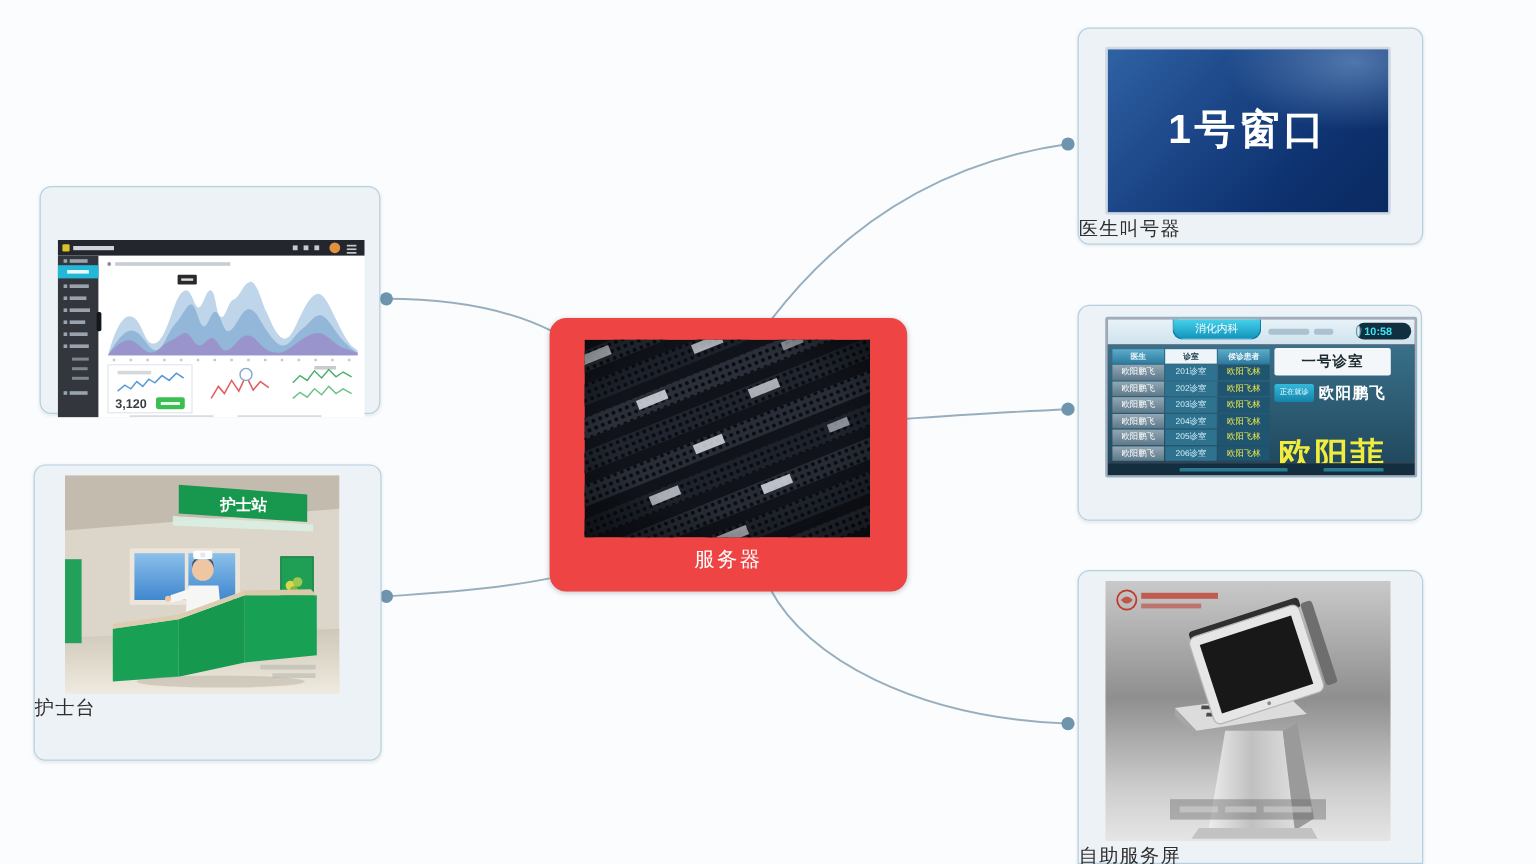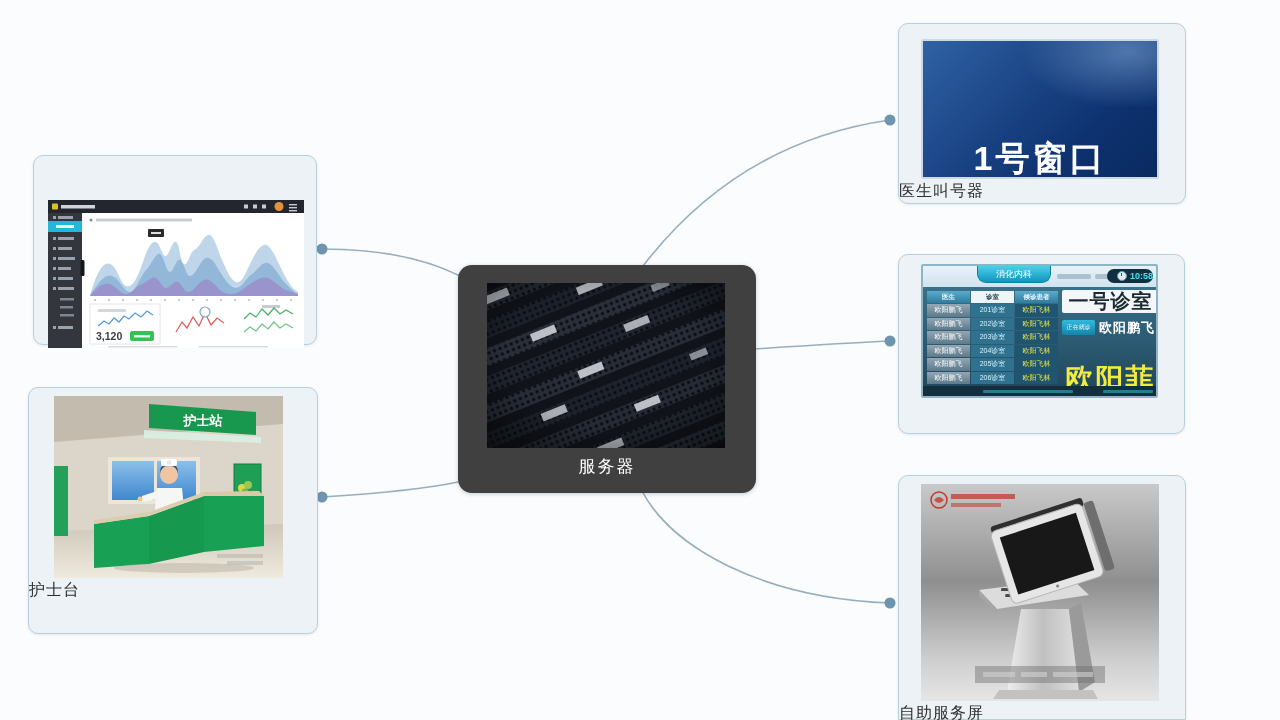--- a/index.html
+++ b/index.html
@@ -13,70 +13,70 @@
     box-shadow:0 1px 3px rgba(40,70,100,.10);box-sizing:border-box;
   }
   .card-label{
     position:absolute;left:0;right:0;text-align:left;
     font-size:16px;color:#2e2e2e;letter-spacing:1px;
   }
   .shot{position:absolute;overflow:hidden;}
   
   .server-node{
     position:absolute;left:458px;top:265px;width:298px;height:228px;
-    background:#404040;border-radius:14px;box-shadow:0 1px 4px rgba(30,60,90,.25);
+    background:#ef4444;border-radius:14px;box-shadow:0 1px 4px rgba(30,60,90,.25);
   }
   .server-node .shot{left:29px;top:18px;width:238px;height:165px;}
   .server-label{
     position:absolute;left:0;right:0;top:190px;text-align:center;
     color:#ffffff;font-size:17px;letter-spacing:2px;
   }
   
   .doctor-screen{
     position:absolute;left:22px;top:15px;width:238px;height:140px;
     border:2px solid #cdd9e4;box-sizing:border-box;border-radius:2px;
     background:
       radial-gradient(120% 110% at 88% 8%, rgba(130,170,215,.55) 0%, rgba(130,170,215,0) 38%),
       linear-gradient(135deg,#2f62a4 0%,#1c4687 38%,#0e3270 70%,#0a2a60 100%);
-    display:flex;flex-direction:column;align-items:center;justify-content:flex-end;
+    display:flex;flex-direction:column;align-items:center;justify-content:center;
     color:#ffffff;overflow:hidden;
   }
   .doctor-line1{font-size:34px;font-weight:bold;letter-spacing:3px;line-height:1.1;}
   .doctor-line2{font-size:44px;font-weight:bold;line-height:1.1;margin-top:2px;}
   .doctor-line2 .num{color:#f4f40c;margin:0 20px;}
   
   .callscreen-screen{
-    position:absolute;left:22px;top:9px;width:237px;height:134px;
+    position:absolute;left:22px;top:9px;width:260px;height:134px;
     border:2px solid #8fb4c6;box-sizing:border-box;background:#ef4444;overflow:hidden;border-radius:2px;
   }
   .cs-top{position:absolute;left:0;top:0;right:0;height:21px;background:linear-gradient(#e8f2f8,#cfe3ee);}
   .cs-tab{
     position:absolute;left:54px;top:0;width:74px;height:17px;border-radius:0 0 9px 9px;
     background:linear-gradient(#46d2ea,#1394bd);border:1px solid #0d7ea6;border-top:none;
     color:#ffffff;font-size:9px;text-align:center;line-height:17px;box-sizing:border-box;
   }
   .cs-datebar span{position:absolute;top:8px;height:5px;background:#9db8c6;border-radius:2px;opacity:.8;}
   .cs-clock{
     position:absolute;right:3px;top:3px;width:46px;height:14px;border-radius:8px;
-    background:#10303f;display:flex;align-items:center;justify-content:flex-end;padding-right:0;box-sizing:border-box;
+    background:#10303f;display:flex;align-items:center;justify-content:flex-end;padding-right:16px;box-sizing:border-box;
   }
   .cs-clock .dial{width:8px;height:8px;border-radius:50%;background:#d8edf4;border:1px solid #6d98ab;margin-right:3px;position:relative;}
   .cs-clock .dial:after{content:"";position:absolute;left:3px;top:1px;width:1px;height:3px;background:#23566d;}
   .cs-time{color:#3fe2f2;font-size:9px;font-weight:bold;}
   .cs-body{position:absolute;left:0;top:21px;right:0;bottom:10px;background:linear-gradient(#39708a,#21495e);}
   .cs-table{position:absolute;left:3px;top:3px;border-collapse:separate;border-spacing:1px;}
   .cs-table th,.cs-table td{padding:0;text-align:center;overflow:hidden;white-space:nowrap;}
   .cs-table th{width:43px;height:12px;font-size:6.5px;font-weight:bold;color:#eef8fb;background:linear-gradient(#5cabc9,#2e7da2);}
   .cs-table th.lite{background:#eef5f9;color:#16394c;}
   .cs-table td{height:12.5px;font-size:7px;}
   .cs-table td.doc{background:linear-gradient(#93a7b4,#5d798a);color:#ffffff;}
   .cs-table td.room{background:#2e7290;color:#d9f3fb;}
   .cs-table td.wait{background:#1f5570;color:#efe84a;}
   .cs-right{position:absolute;left:139px;top:3px;width:97px;}
-  .cs-room-title{height:23px;background:#f3f7f9;border-radius:2px;color:#1d2930;font-size:20px;font-weight:bold;text-align:center;line-height:23px;letter-spacing:1px;}
+  .cs-room-title{height:23px;background:#f3f7f9;border-radius:2px;color:#1d2930;font-size:12px;font-weight:bold;text-align:center;line-height:23px;letter-spacing:1px;}
   .cs-current{display:flex;margin-top:4px;height:21px;align-items:center;}
   .cs-badge{width:33px;height:15px;border-radius:2px;background:linear-gradient(#33b9dc,#1484a9);color:#fff;font-size:6px;text-align:center;line-height:15px;}
   .cs-curname{flex:1;text-align:center;color:#ffffff;font-size:13px;font-weight:bold;letter-spacing:1px;}
   .cs-called{margin-top:22px;text-align:center;color:#f2ec3f;font-size:28px;font-weight:bold;letter-spacing:2px;}
   .cs-bottom{position:absolute;left:0;right:0;bottom:0;height:10px;background:#132f3f;}
   .cs-bottom i{position:absolute;top:4px;height:3px;background:#3fb9d4;opacity:.55;border-radius:1px;}
 </style>
 </head>
 <body>
 

